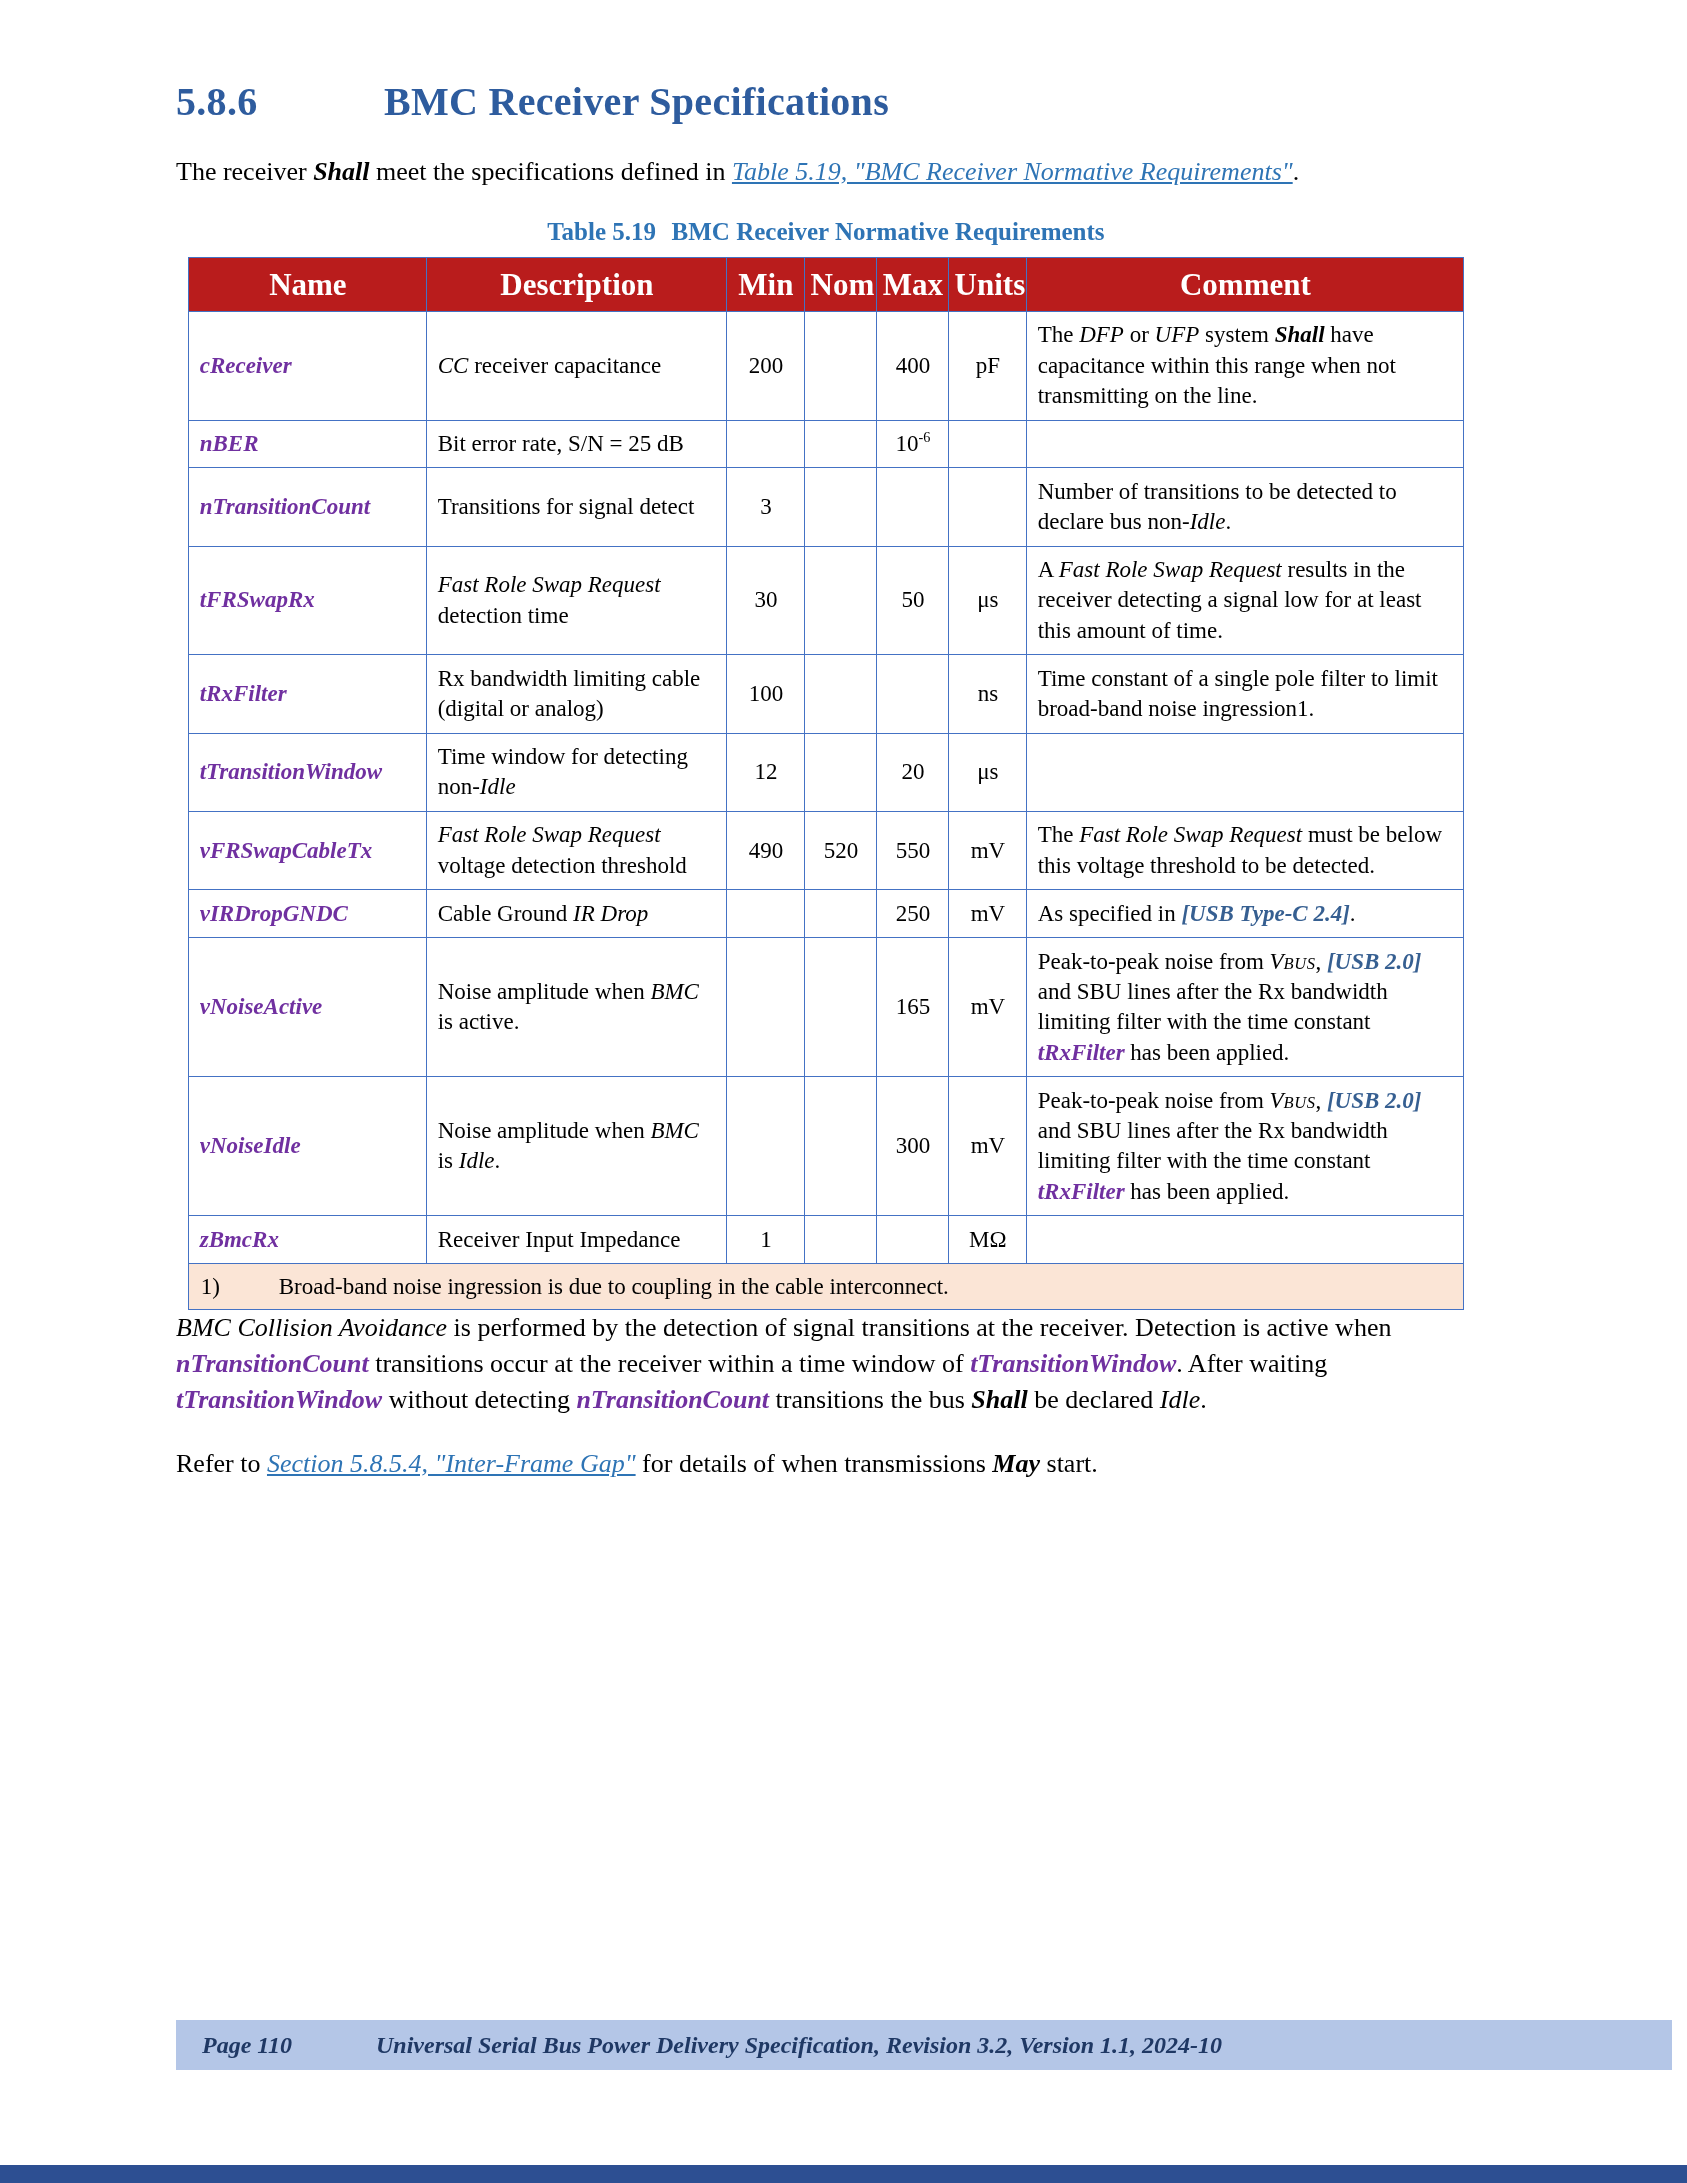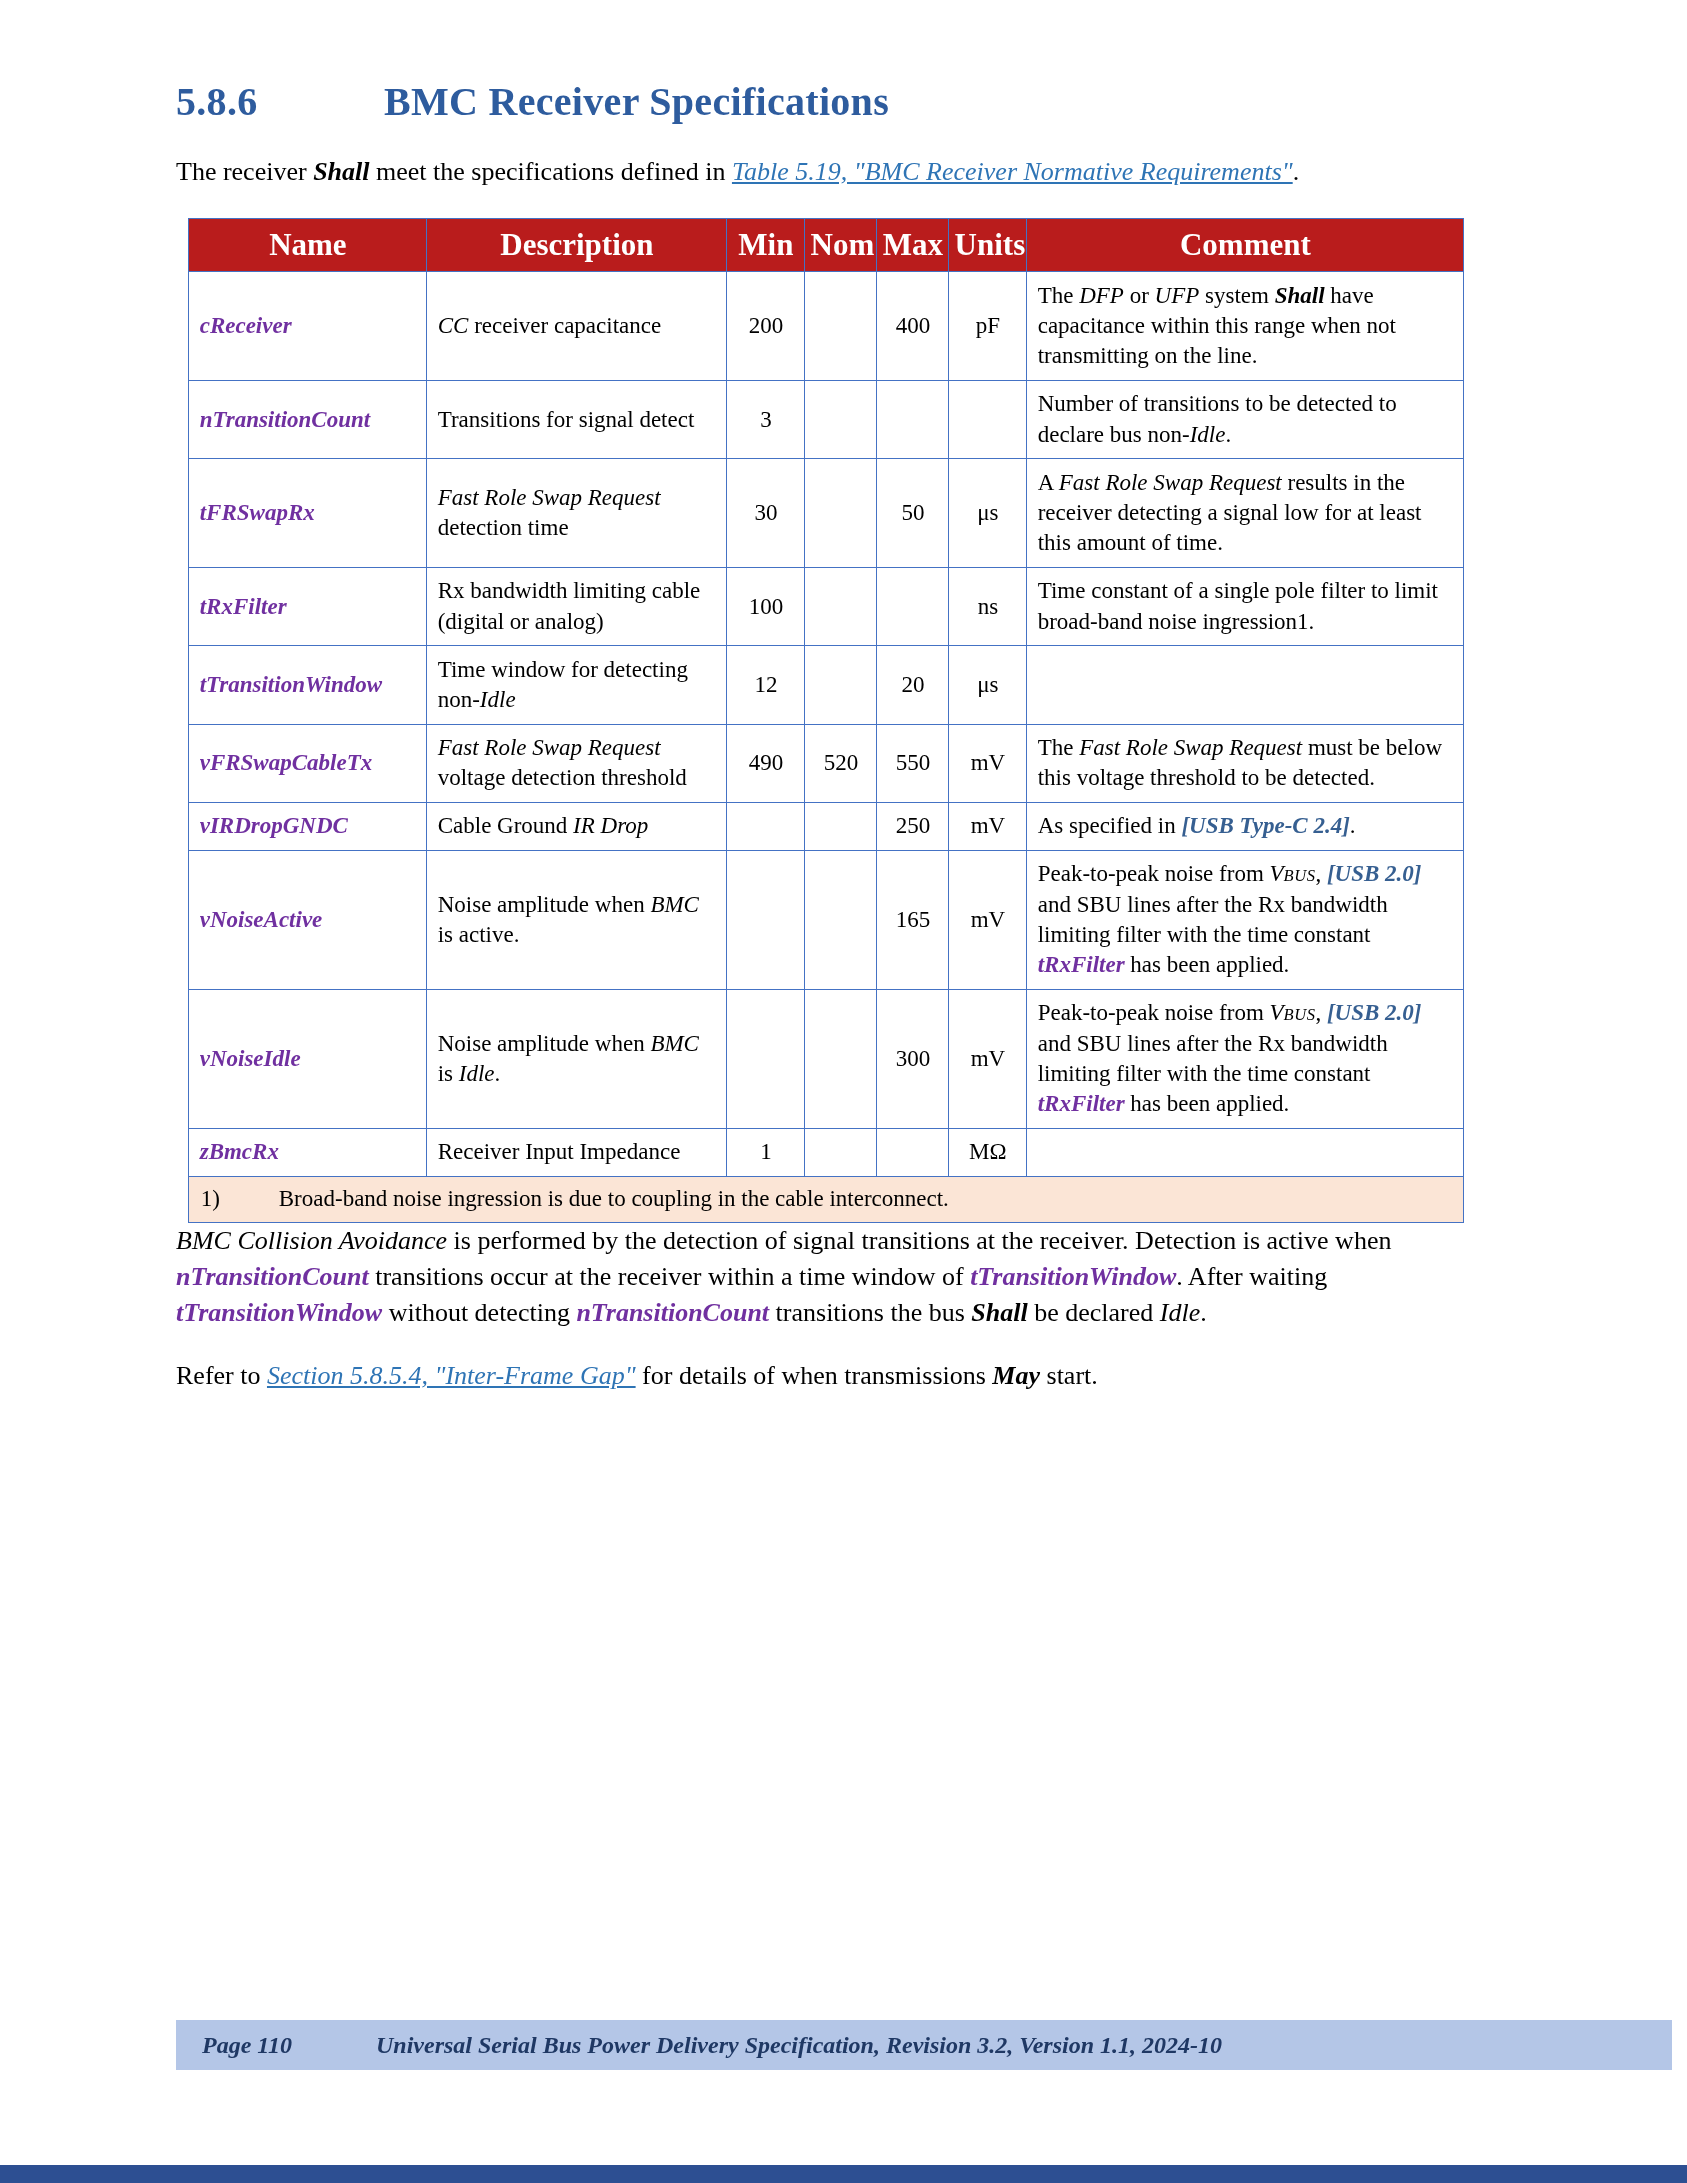--- a/index.html
+++ b/index.html
@@ -76,20 +76,21 @@
 </head>
 <body>
 
 <div class="page">
   <div class="content">
 
     <h1 class="section-h"><span class="h-num">5.8.6</span><span>BMC Receiver Specifications</span></h1>
 
     <p class="body"><span>The receiver </span><span class="seg-bi">Shall</span><span> meet the specifications defined in </span><span class="seg-link">Table 5.19, "BMC Receiver Normative Requirements"</span><span>.</span></p>
 
+    <div class="table-caption"><span class="caption-label">Table 5.19</span><span>BMC Receiver Normative Requirements</span></div>
 
     <table class="spec">
       <colgroup>
         <col style="width:238px">
           <col style="width:300px">
           <col style="width:78px">
         <col style="width:72px">
           <col style="width:72px">
           <col style="width:78px">
         <col style="width:437px">
@@ -109,20 +110,29 @@
         <tr>
           <td class="c-name">cReceiver</td>
           <td class="c-desc"><span class="seg-i">CC</span><span> receiver capacitance</span></td>
           <td class="c-num">200</td>
           <td class="c-num"></td>
           <td class="c-num">400</td>
           <td class="c-num">pF</td>
           <td class="c-comment"><span>The </span><span class="seg-i">DFP</span><span> or </span><span class="seg-i">UFP</span><span> system </span><span class="seg-bi">Shall</span><span> have capacitance within this range when not transmitting on the line.</span></td>
         </tr>
         <tr>
+          <td class="c-name">nBER</td>
+          <td class="c-desc"><span>Bit error rate, S/N = 25 dB</span></td>
+          <td class="c-num"></td>
+          <td class="c-num"></td>
+          <td class="c-num"><span>10</span><span class="seg-sup">-6</span></td>
+          <td class="c-num"></td>
+          <td class="c-comment"></td>
+        </tr>
+        <tr>
           <td class="c-name">nTransitionCount</td>
           <td class="c-desc"><span>Transitions for signal detect</span></td>
           <td class="c-num">3</td>
           <td class="c-num"></td>
           <td class="c-num"></td>
           <td class="c-num"></td>
           <td class="c-comment"><span>Number of transitions to be detected to declare bus non-</span><span class="seg-i">Idle</span><span>.</span></td>
         </tr>
         <tr>
           <td class="c-name">tFRSwapRx</td>

